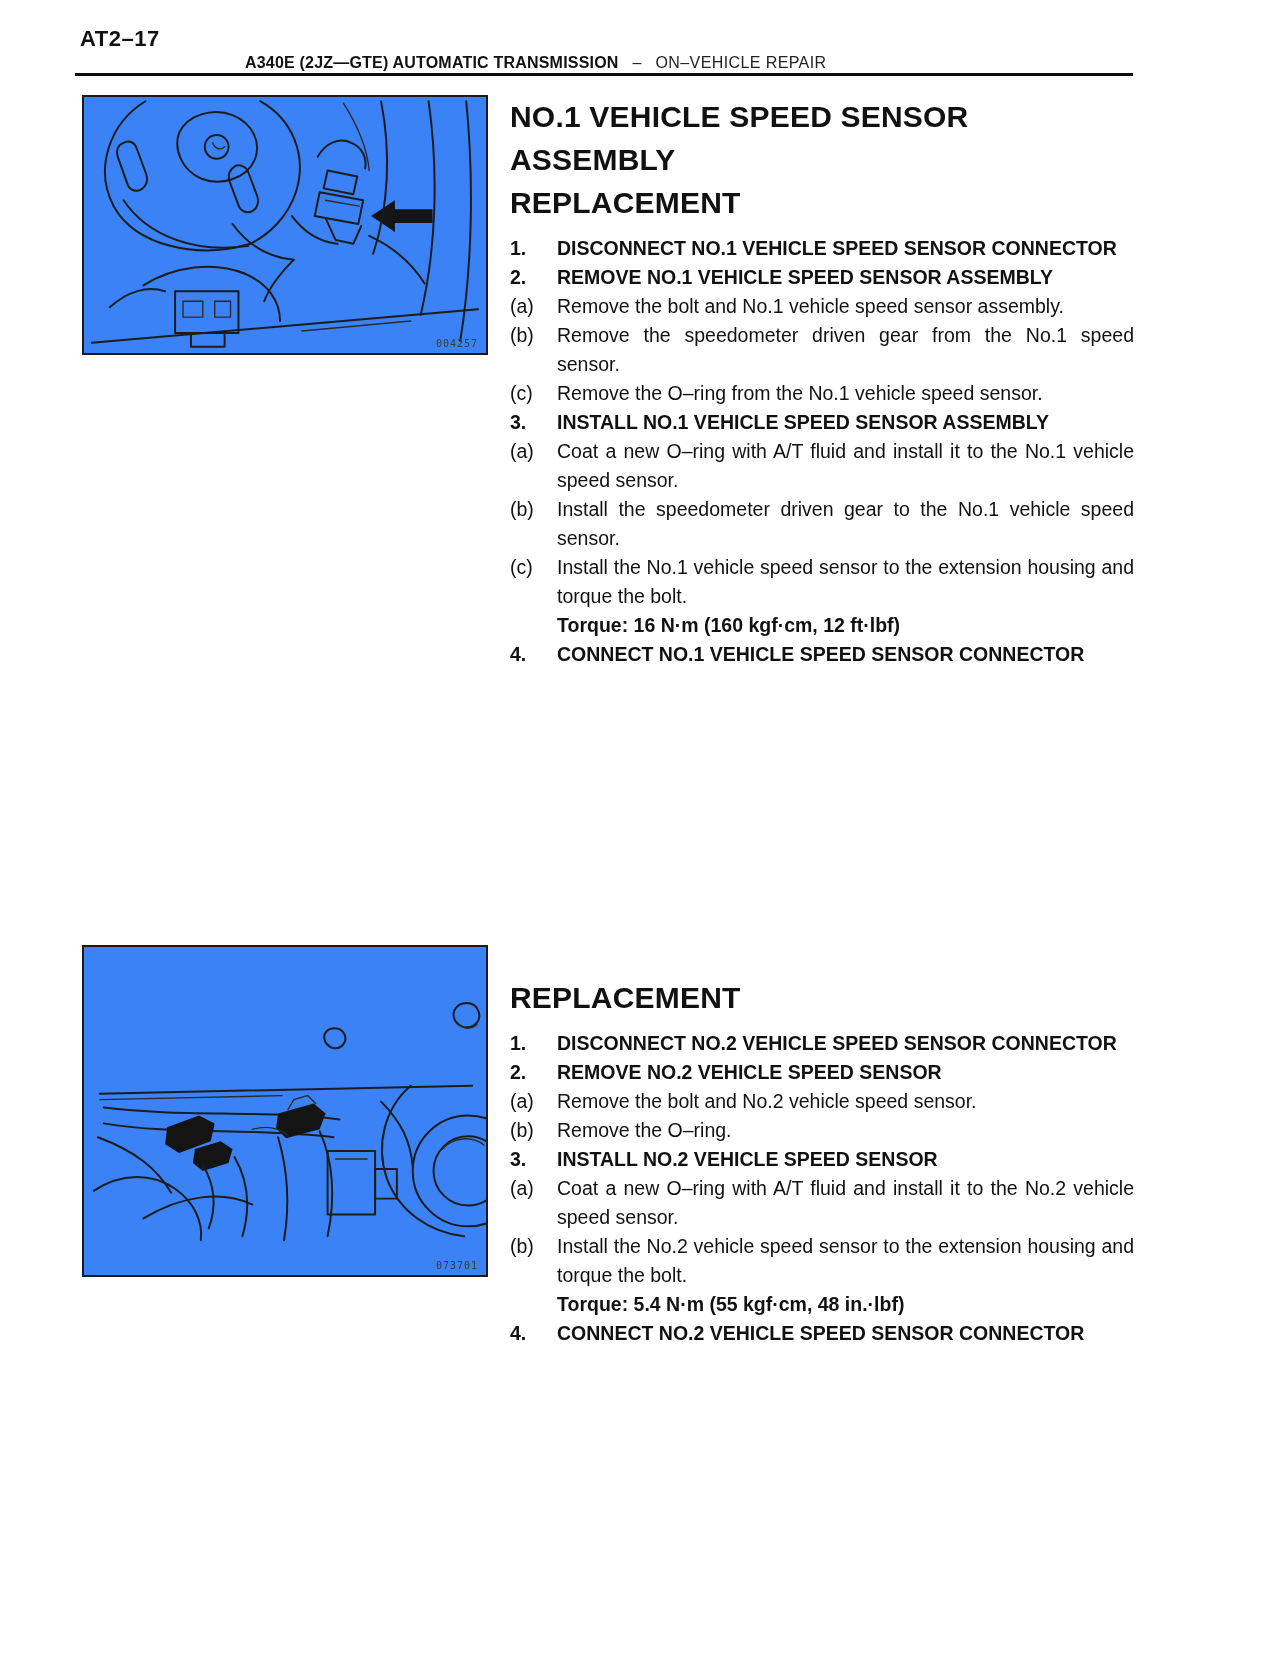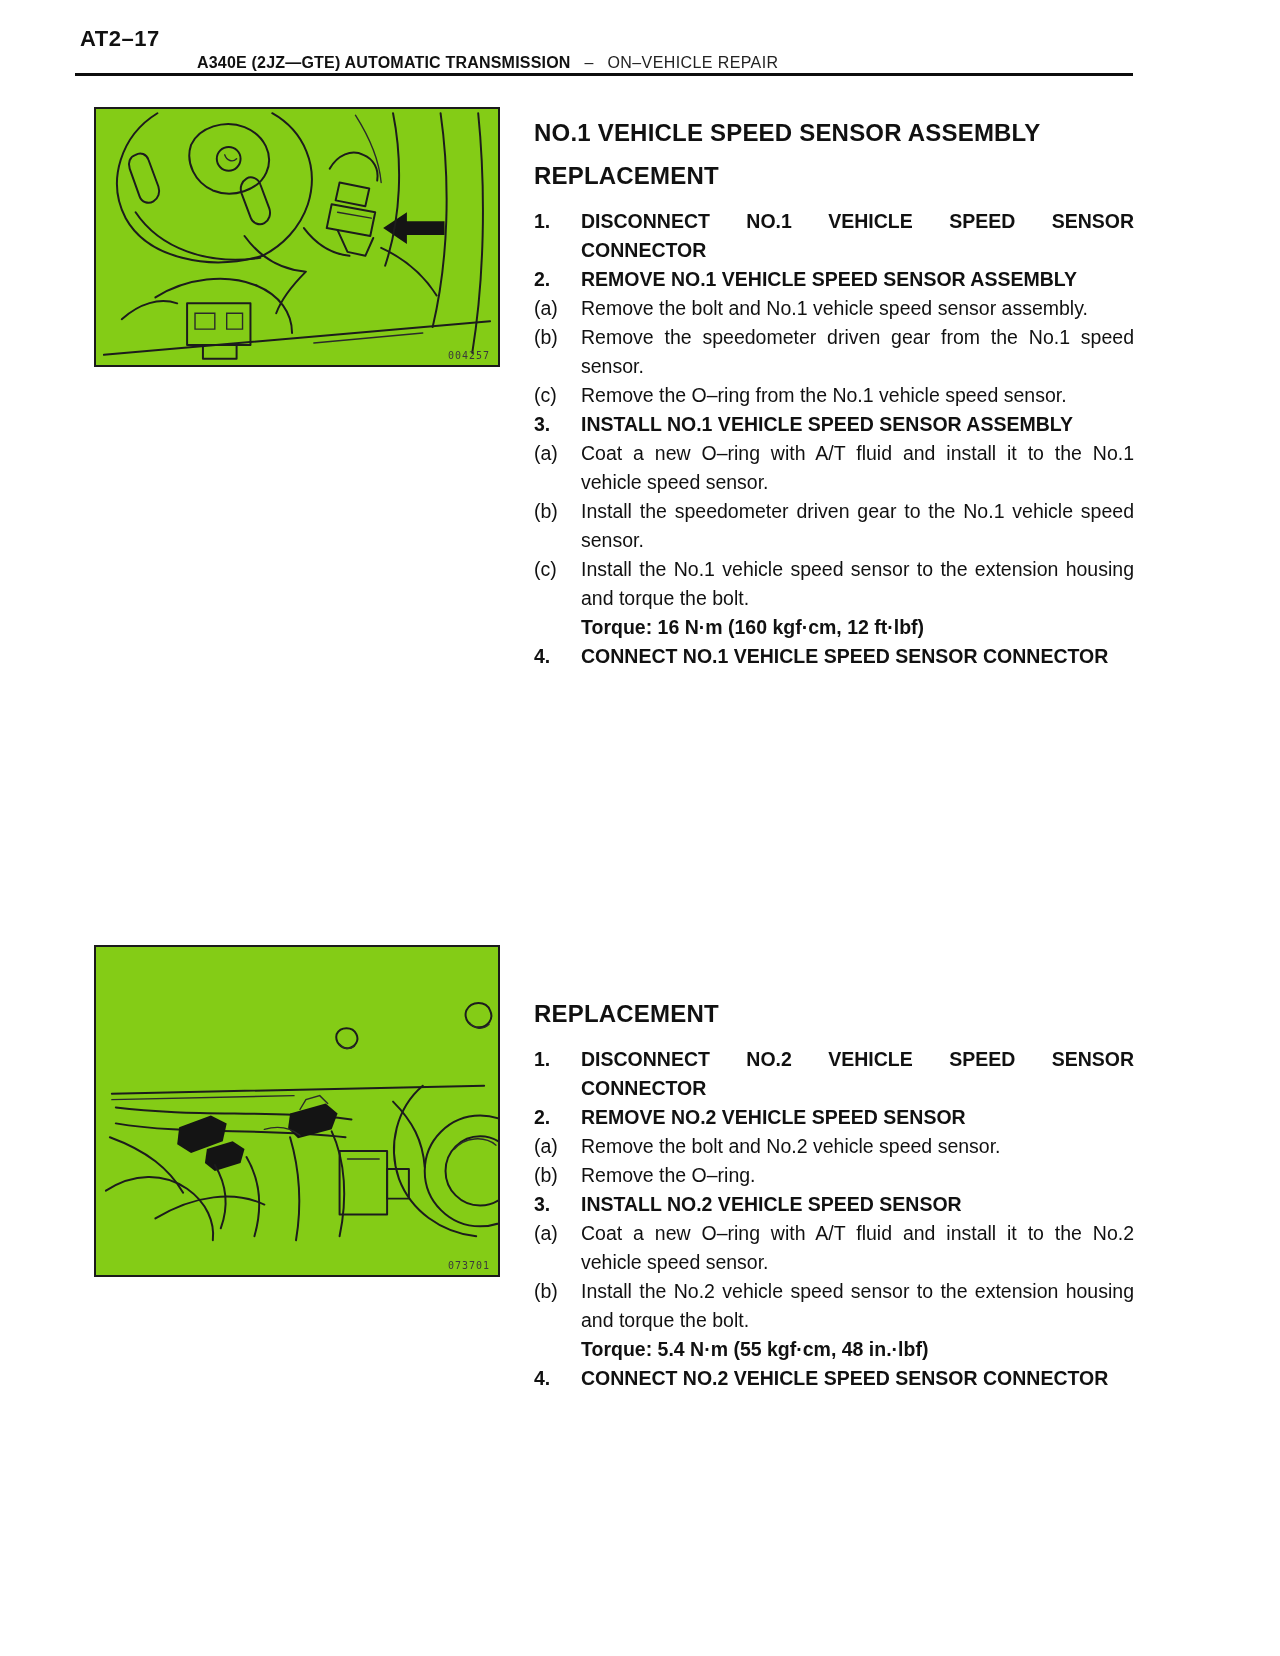--- a/index.html
+++ b/index.html
@@ -15,51 +15,51 @@
 
   
   .page-num{
     position:absolute;left:80px;top:26px;
     font-size:22px;font-weight:bold;letter-spacing:.5px;
   }
   .running-head{
     position:absolute;left:197px;top:54px;
     font-size:16px;white-space:nowrap;
   }
-  .rh-bold{font-weight:bold;letter-spacing:.2px;}
+  .rh-bold{font-weight:bold;letter-spacing:.2px;margin-left:48px;}
   .rh-sep{margin:0 14px;color:#222;}
   .rh-reg{font-weight:normal;color:#222;letter-spacing:.4px;}
   .rule{
     position:absolute;left:75px;top:73px;width:1058px;height:3px;
     background:#0d0d0d;
   }
 
   
   .row{position:absolute;left:82px;width:1052px;display:flex;align-items:flex-start;gap:22px;}
   .row1{top:95px;}
   .row2{top:933px;}
 
   figure{
-    margin:12px;flex:0 0 406px;position:relative;
-    border:2px solid #1a1a1a;background:#84cc16;box-sizing:border-box;
+    margin:0;flex:0 0 406px;position:relative;
+    border:2px solid #1a1a1a;background:#3b82f6;box-sizing:border-box;
   }
   .fig1{height:260px;}
   .fig2{height:332px;margin-top:12px;}
   figure svg{display:block;width:100%;height:100%;}
   figcaption{
     position:absolute;right:8px;bottom:4px;
     font-size:10px;color:#3a3a3a;letter-spacing:1px;
     font-family:"DejaVu Sans Mono","Liberation Mono",monospace;
   }
 
   .col{flex:1 1 auto;min-width:0;}
 
   h1.section-title{
-    margin:16px 0 10px 0;
-    font-size:24px;line-height:43px;font-weight:bold;
+    margin:0 0 10px 0;
+    font-size:30px;line-height:43px;font-weight:bold;
     letter-spacing:.2px;
   }
 
   .steps{font-size:19.5px;line-height:29px;}
   .step{display:flex;margin:0;}
   .step .marker{flex:0 0 47px;}
   .step .stext{flex:1 1 auto;text-align:justify;}
   .step.bold{font-weight:bold;}
   .step .note{font-weight:bold;text-align:left;}
 

